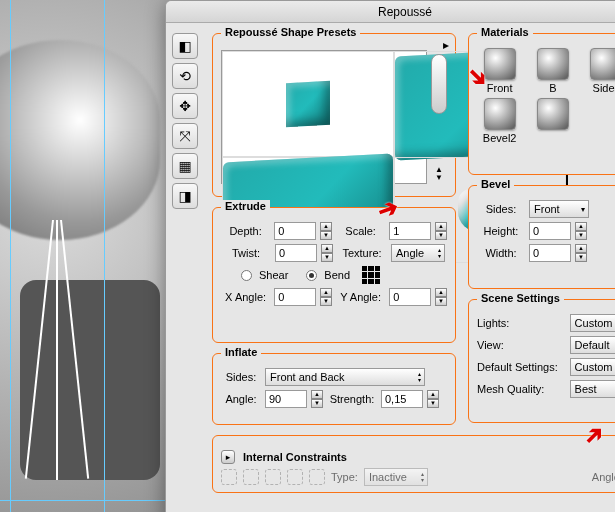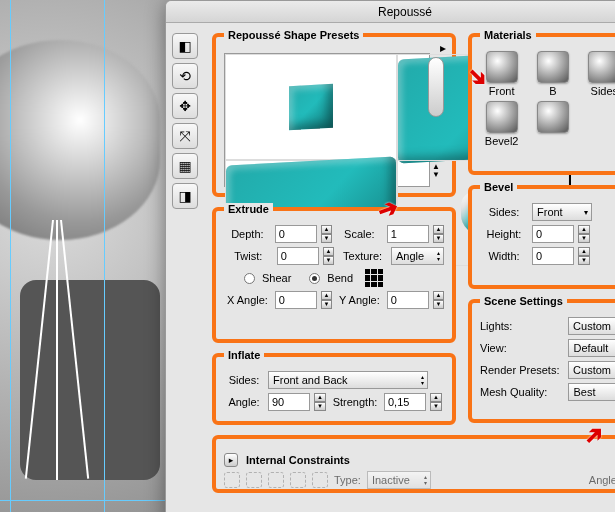--- a/index.html
+++ b/index.html
@@ -14,21 +14,21 @@
 .bg-box { position: absolute; left: 20px; top: 280px; width: 140px; height: 200px; background: #555; border-radius: 16px; }
 
 
 .dialog { position: absolute; left: 165px; top: 0; right: -30px; bottom: -10px; background: #e6e6e6; border: 1px solid #999; border-radius: 6px 6px 0 0; box-shadow: 0 4px 20px rgba(0,0,0,.4); }
 .titlebar { height: 22px; background: linear-gradient(#ebebeb, #d5d5d5); border-bottom: 1px solid #aaa; border-radius: 6px 6px 0 0; text-align: center; line-height: 22px; font-size: 12px; }
 .panel-body { position: absolute; top: 22px; left: 0; right: 0; bottom: 0; }
 
 .toolbar { position: absolute; left: 6px; top: 10px; width: 30px; }
 .tool { width: 26px; height: 26px; margin-bottom: 4px; border: 1px solid #999; border-radius: 4px; background: linear-gradient(#f8f8f8,#ddd); display: flex; align-items: center; justify-content: center; font-size: 14px; }
 
-.section { position: absolute; border: 4px solid #f97316; border-radius: 6px; padding: 10px 8px 8px; background: #e6e6e6; }
+.section { position: absolute; border: 1px solid #f97316; border-radius: 6px; padding: 10px 8px 8px; background: #e6e6e6; }
 .section-title { position: absolute; top: -8px; left: 8px; background: #e6e6e6; padding: 0 4px; font-weight: bold; }
 
 .preset-box { left: 46px; top: 10px; width: 244px; height: 164px; }
 .preset-nav { position: absolute; right: 6px; top: 4px; font-size: 12px; }
 .preset-grid { position: absolute; left: 8px; top: 16px; width: 206px; height: 134px; border: 1px solid #999; background: #fff; display: grid; grid-template-columns: repeat(3,1fr); grid-template-rows: repeat(2,1fr); }
 .preset-cell { border: 1px solid #ddd; display: flex; align-items: center; justify-content: center; position: relative; }
 .preset-cell.selected { outline: 2px solid #000; outline-offset: -2px; }
 .cube { width: 44px; height: 44px; background: linear-gradient(135deg,#2aa 0%,#2bb 50%,#177 100%); transform: skewY(-3deg); box-shadow: inset -6px -6px 10px rgba(0,0,0,.3), inset 4px 4px 6px rgba(255,255,255,.3); }
 .cube.bevel { border-radius: 6px; }
 .cube.round { border-radius: 30% 30% 50% 50%; background: linear-gradient(135deg,#fff 0%,#ddd 20%,#2bb 50%,#177 100%); }
@@ -274,21 +274,21 @@
             <span>Custom</span>
           </span>
         </div>
       <div class="row">
           <span class="lbl-r" style="width:90px">View:</span>
           <span class="sel" style="width:60px">
             <span>Default</span>
           </span>
         </div>
       <div class="row">
-          <span class="lbl-r" style="width:90px">Render Presets:</span>
+          <span class="lbl-r" style="width:90px">Default Settings:</span>
           <span class="sel" style="width:60px">
             <span>Custom</span>
           </span>
         </div>
       <div class="row">
           <span class="lbl-r" style="width:90px">Mesh Quality:</span>
           <span class="sel" style="width:60px">
             <span>Best</span>
           </span>
         </div>

